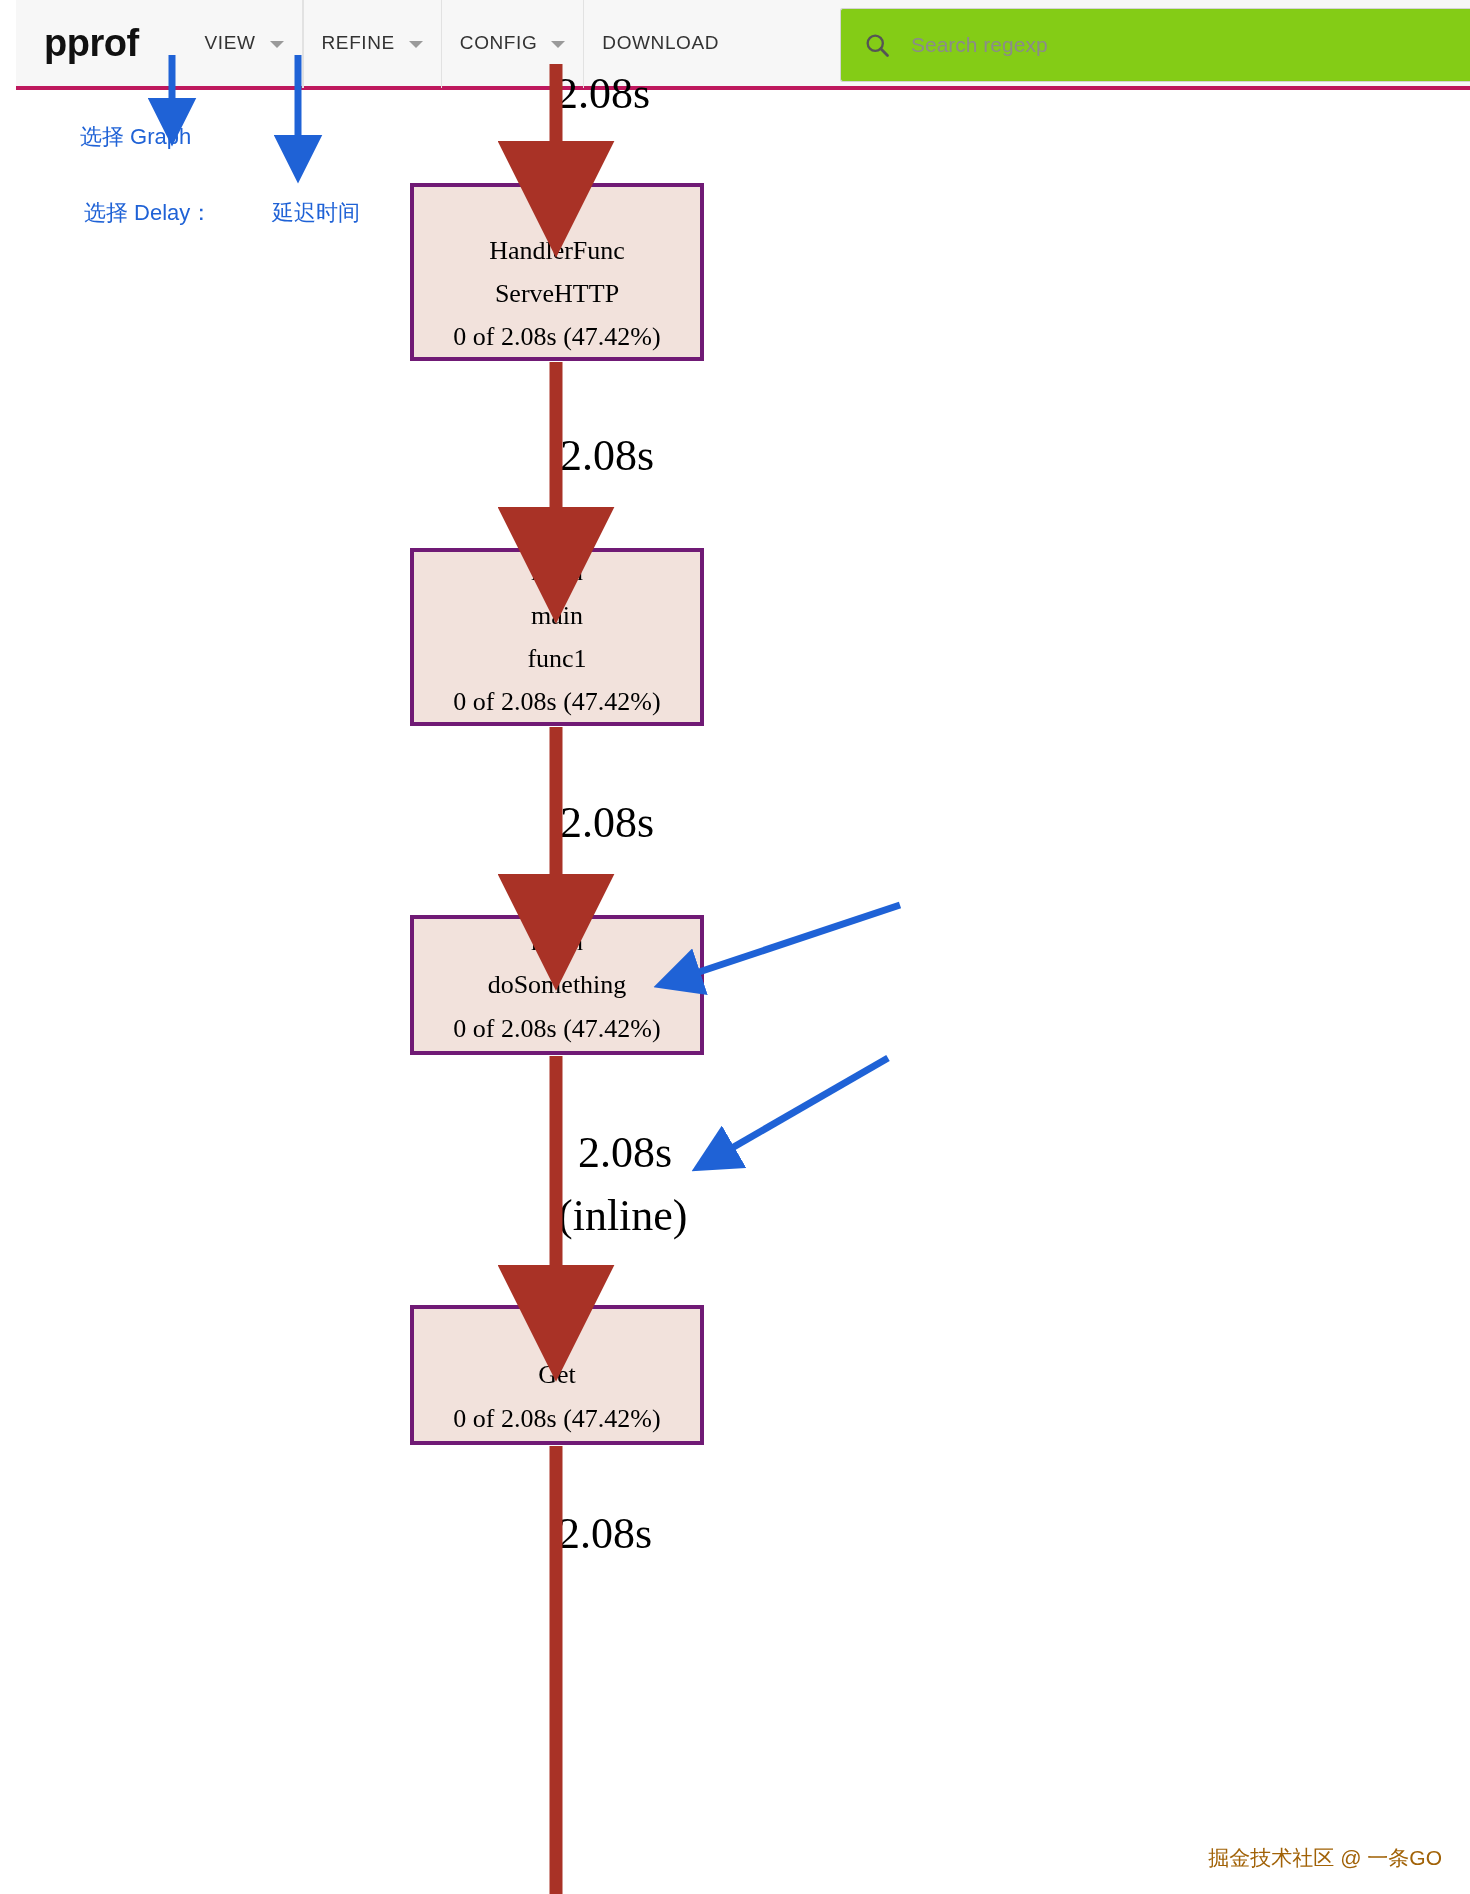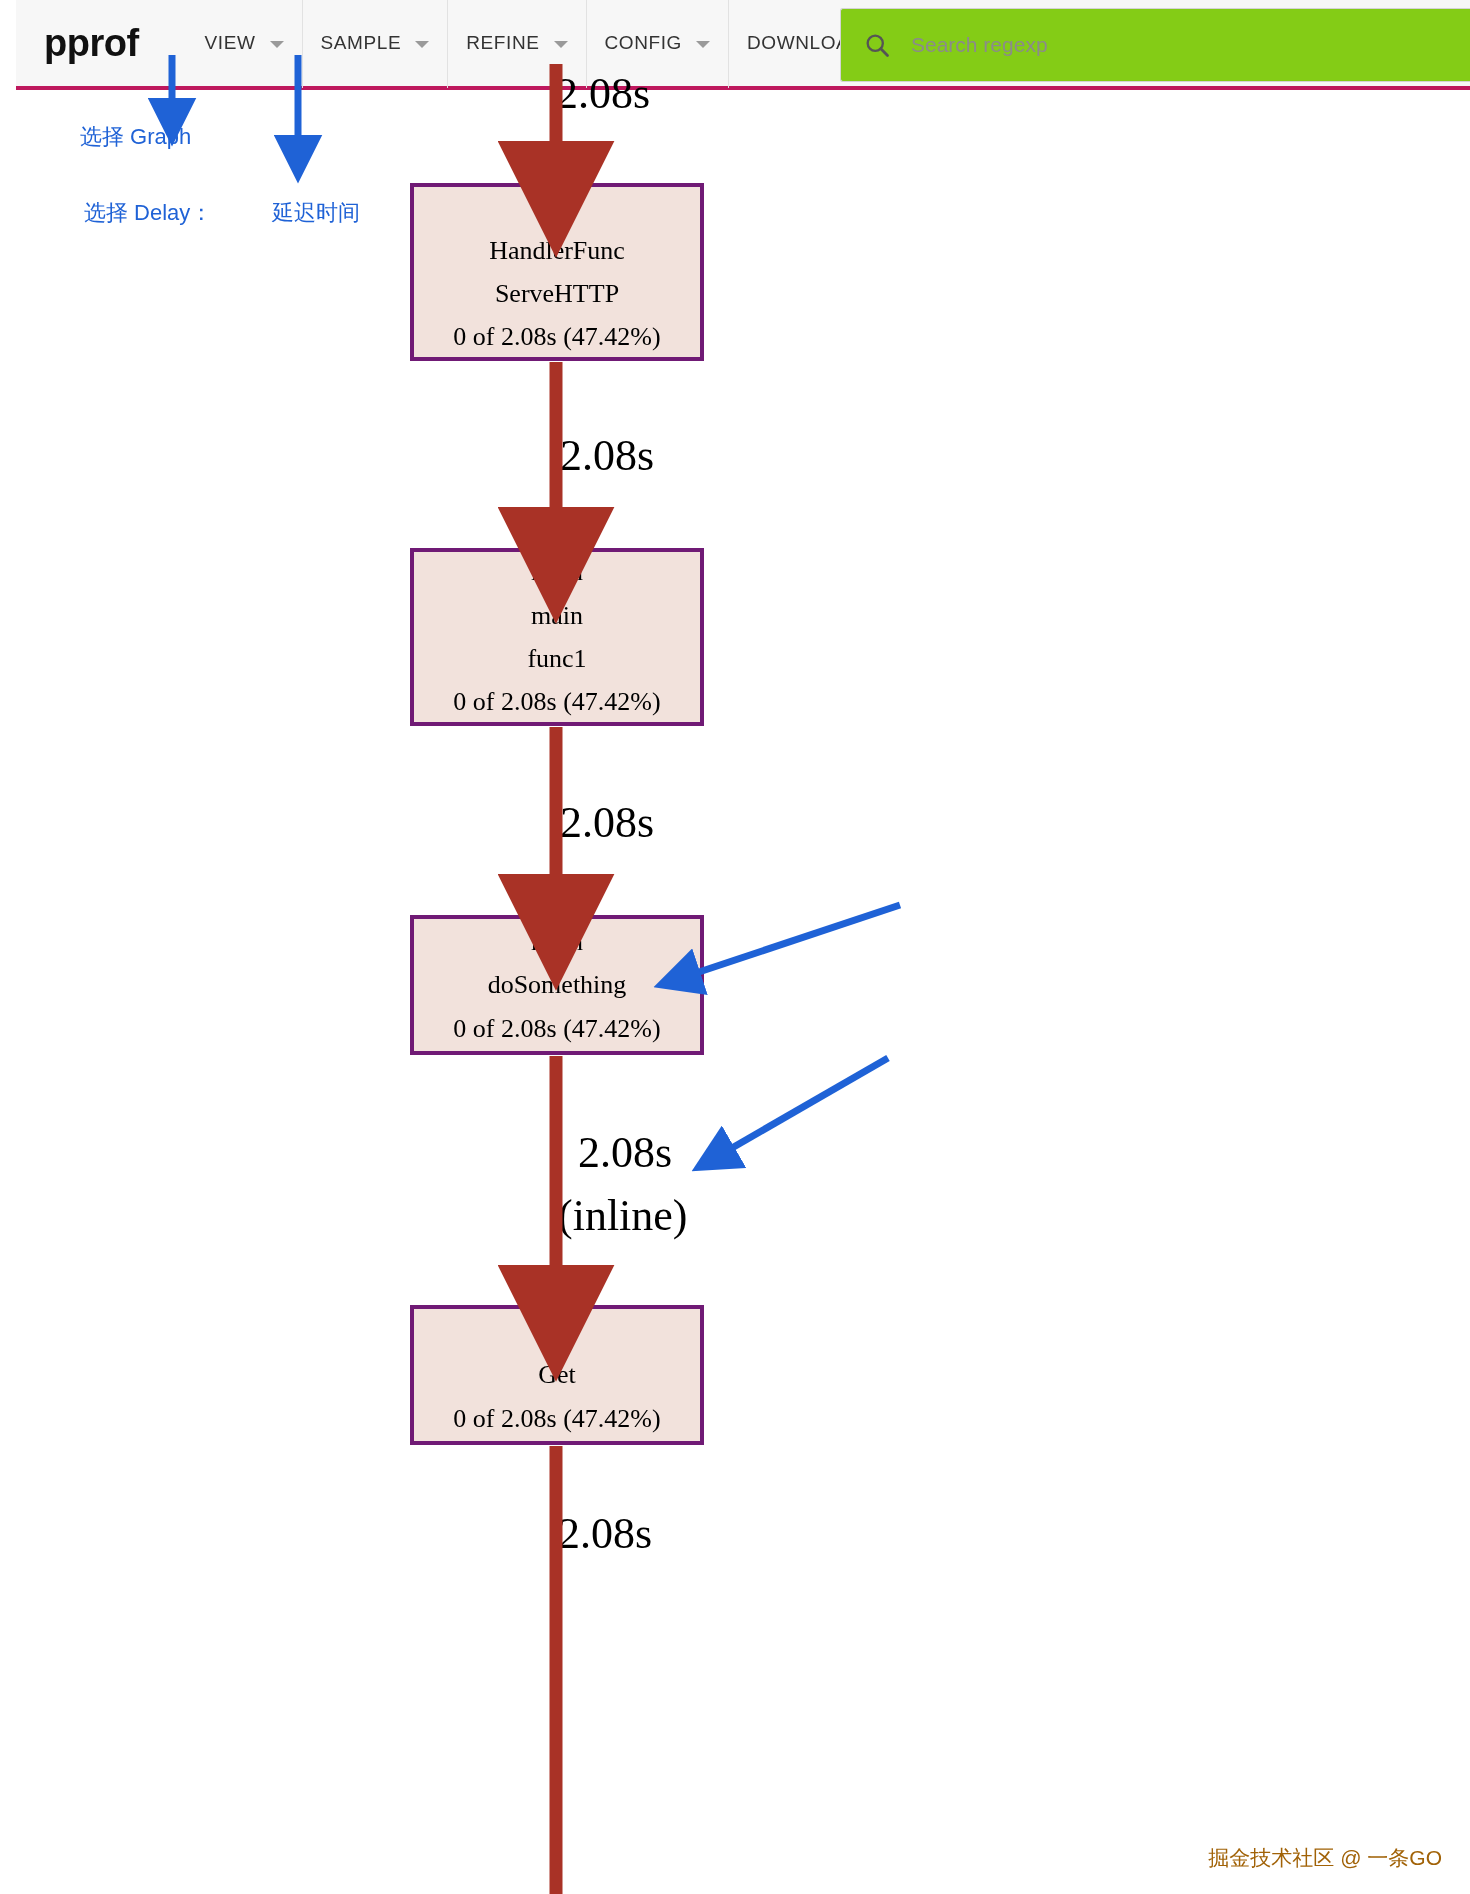--- a/index.html
+++ b/index.html
@@ -174,24 +174,20 @@
   <div class="toolbar">
     <div class="brand">pprof</div>
 
     <div class="menu">
       <div class="menu-item">
         <span class="lbl">VIEW</span>
         <span class="caret"></span>
       </div>
       <div class="menu-sep"></div>
 
-      <div class="menu-item">
-        <span class="lbl">SAMPLE</span>
-        <span class="caret"></span>
-      </div>
       <div class="menu-sep"></div>
 
       <div class="menu-item">
         <span class="lbl">REFINE</span>
         <span class="caret"></span>
       </div>
       <div class="menu-sep"></div>
 
       <div class="menu-item">
         <span class="lbl">CONFIG</span>

